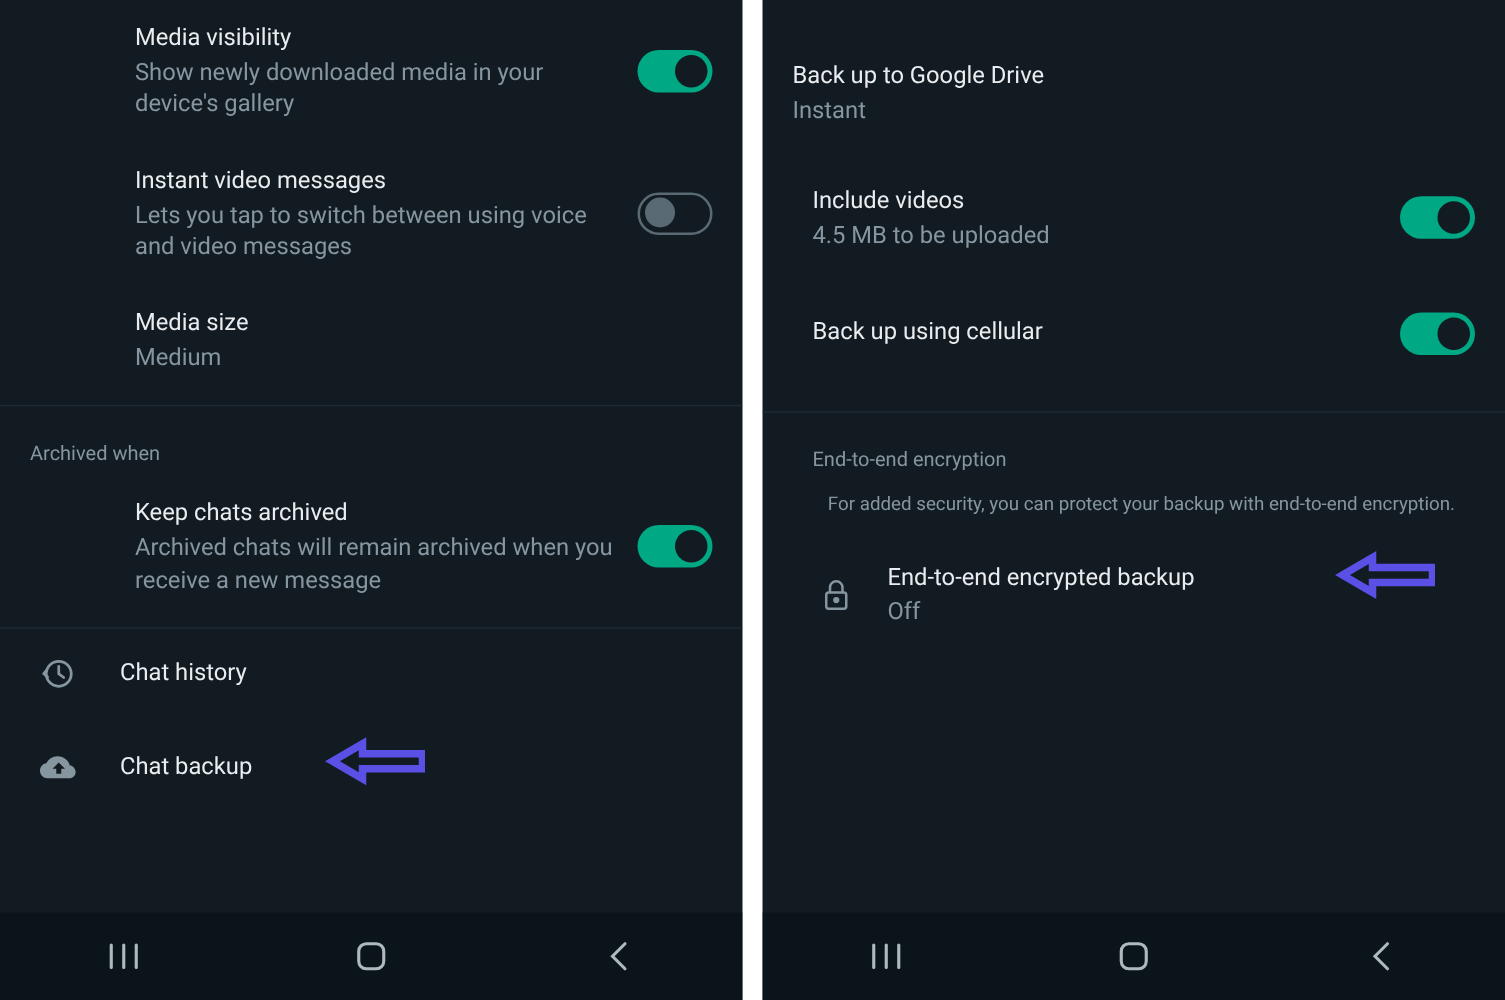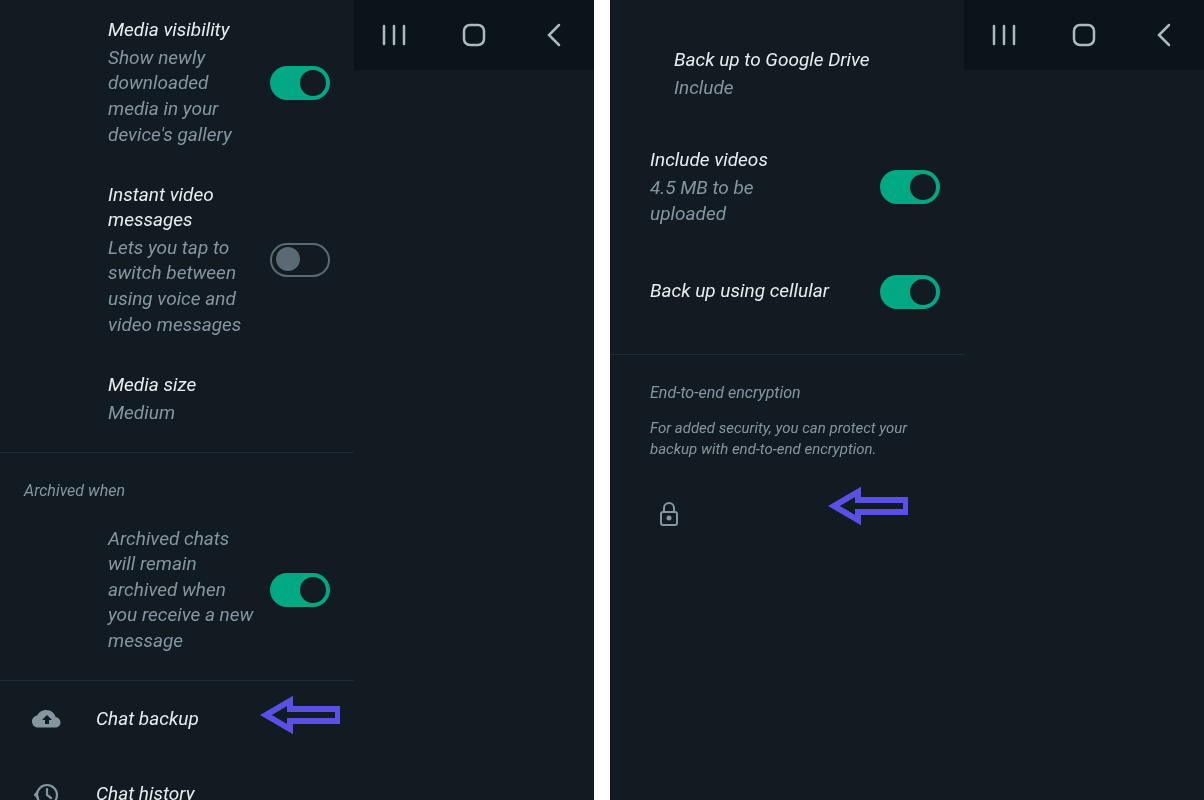--- a/index.html
+++ b/index.html
@@ -10,24 +10,23 @@
     height: 800px;
     display: flex;
     gap: 16px;
     padding: 0;
   }
   .phone {
     width: 594px;
     height: 800px;
     background: #121b22;
     display: flex;
-    flex-direction: row;
+    flex-direction: column;
     position: relative;
     overflow: hidden;
-    font-style: italic;
   }
   .content {
     flex: 1;
     overflow: hidden;
   }
   .row {
     display: flex;
     align-items: center;
     padding: 18px 24px 18px 24px;
     min-height: 72px;
@@ -151,60 +150,61 @@
         <div class="title">Media size</div>
         <div class="subtitle">Medium</div>
       </div>
     </div>
 
     <div class="section-divider"></div>
     <div class="section-header">Archived when</div>
 
     <div class="row no-icon">
       <div class="text-col">
+        <div class="title">Keep chats archived</div>
         <div class="subtitle">Archived chats will remain archived when you receive a new message</div>
       </div>
       <div class="toggle on">
           <div class="knob"></div>
         </div>
     </div>
 
     <div class="section-divider"></div>
-
-    <div class="row with-icon" style="padding-top:26px;padding-bottom:26px;">
-      <div class="icon-slot">
-        <svg width="30" height="24" viewBox="0 0 30 24" fill="#8696a0">
-            <path d="M24 10.1C23.2 5.5 19 2 14 2 10 2 6.6 4.3 5.1 7.6 2.2 8 0 10.5 0 13.5 0 16.8 2.7 19.5 6 19.5h17.5c2.8 0 5-2.2 5-5 0-2.6-2-4.8-4.5-5.4zM15 7l5 5h-3v4h-4v-4h-3l5-5z"></path>
-          </svg>
-      </div>
-      <div class="text-col">
-        <div class="title">Chat backup</div>
-      </div>
-      <div class="arrow" style="left:260px;top:14px;">
-        <svg width="80" height="40" viewBox="0 0 80 40">
-            <g fill="none" stroke="#5b50e6" stroke-width="6" stroke-linejoin="miter">
-              <path d="M78 14 L30 14 L30 6 L6 20 L30 34 L30 26 L78 26 Z" fill="#5b50e6" fill-opacity="0"></path>
-            </g>
-          </svg>
-      </div>
-    </div>
 
     <div class="row with-icon" style="padding-top:22px;padding-bottom:22px;">
       <div class="icon-slot">
         <svg width="28" height="28" viewBox="0 0 28 28" fill="none" stroke="#8696a0" stroke-width="2.2">
             <circle cx="15" cy="14" r="10"></circle>
             <path d="M15 8v6l4 3" stroke-linecap="round"></path>
             <path d="M3 14l2.5-3M3 14l3 2.5" stroke-linecap="round"></path>
           </svg>
       </div>
       <div class="text-col">
         <div class="title">Chat history</div>
       </div>
     </div>
 
+    <div class="row with-icon" style="padding-top:26px;padding-bottom:26px;">
+      <div class="icon-slot">
+        <svg width="30" height="24" viewBox="0 0 30 24" fill="#8696a0">
+            <path d="M24 10.1C23.2 5.5 19 2 14 2 10 2 6.6 4.3 5.1 7.6 2.2 8 0 10.5 0 13.5 0 16.8 2.7 19.5 6 19.5h17.5c2.8 0 5-2.2 5-5 0-2.6-2-4.8-4.5-5.4zM15 7l5 5h-3v4h-4v-4h-3l5-5z"></path>
+          </svg>
+      </div>
+      <div class="text-col">
+        <div class="title">Chat backup</div>
+      </div>
+      <div class="arrow" style="left:260px;top:14px;">
+        <svg width="80" height="40" viewBox="0 0 80 40">
+            <g fill="none" stroke="#5b50e6" stroke-width="6" stroke-linejoin="miter">
+              <path d="M78 14 L30 14 L30 6 L6 20 L30 34 L30 26 L78 26 Z" fill="#5b50e6" fill-opacity="0"></path>
+            </g>
+          </svg>
+      </div>
+    </div>
+
   </div>
   <div class="navbar">
     <div class="nav-btn">
       <svg width="26" height="22" viewBox="0 0 26 22" stroke="#aeb9bf" stroke-width="2.5" stroke-linecap="round">
           <line x1="3" y1="2" x2="3" y2="20"></line>
           <line x1="13" y1="2" x2="13" y2="20"></line>
           <line x1="23" y1="2" x2="23" y2="20"></line>
         </svg>
     </div>
     <div class="nav-btn">
@@ -218,24 +218,24 @@
         </svg>
     </div>
   </div>
 </div>
 
 <div class="phone">
   <div class="content">
 
     <div style="height:30px"></div>
 
-    <div class="row" style="padding-left:64px;">
+    <div class="row" style="padding-left:24px;">
       <div class="text-col">
         <div class="title">Back up to Google Drive</div>
-        <div class="subtitle">Include</div>
+        <div class="subtitle">Instant</div>
       </div>
     </div>
 
     <div style="height:12px"></div>
 
     <div class="row" style="padding-left:40px;gap:48px;">
       <div class="text-col">
         <div class="title">Include videos</div>
         <div class="subtitle">4.5 MB to be uploaded</div>
       </div>
@@ -252,30 +252,34 @@
       </div>
       <div class="toggle on">
           <div class="knob"></div>
         </div>
     </div>
 
     <div style="height:18px"></div>
     <div class="section-divider"></div>
 
     <div class="section-header" style="padding-left:40px;">End-to-end encryption</div>
-    <div class="section-text" style="padding-left:40px;padding-right:40px;">For added security, you can protect your backup with end-to-end encryption.</div>
+    <div class="section-text" style="padding-left:22px;padding-right:40px;text-align:right;">For added security, you can protect your backup with end-to-end encryption.</div>
 
     <div class="row with-icon" style="padding-left:40px;position:relative;">
       <div class="icon-slot" style="width:60px;">
         <svg width="22" height="26" viewBox="0 0 22 26" fill="none" stroke="#8696a0" stroke-width="2">
             <rect x="3" y="11" width="16" height="13" rx="2"></rect>
             <path d="M6 11V7a5 5 0 0 1 10 0v4"></path>
             <circle cx="11" cy="17" r="1.5" fill="#8696a0"></circle>
           </svg>
       </div>
+      <div class="text-col">
+        <div class="title">End-to-end encrypted backup</div>
+        <div class="subtitle">Off</div>
+      </div>
       <div class="arrow" style="right:56px;top:8px;">
         <svg width="80" height="40" viewBox="0 0 80 40">
             <g fill="none" stroke="#5b50e6" stroke-width="6" stroke-linejoin="miter">
               <path d="M78 14 L30 14 L30 6 L6 20 L30 34 L30 26 L78 26 Z"></path>
             </g>
           </svg>
       </div>
     </div>
 
   </div>

